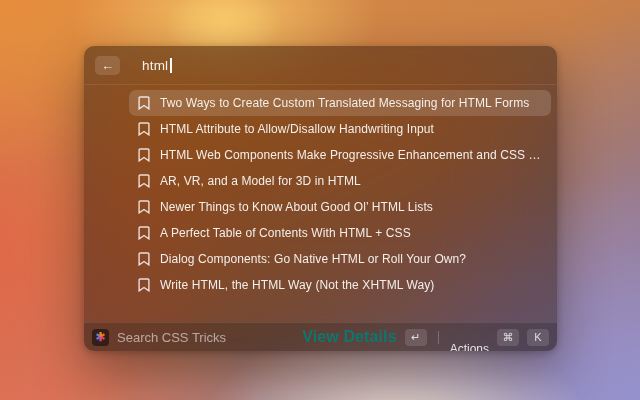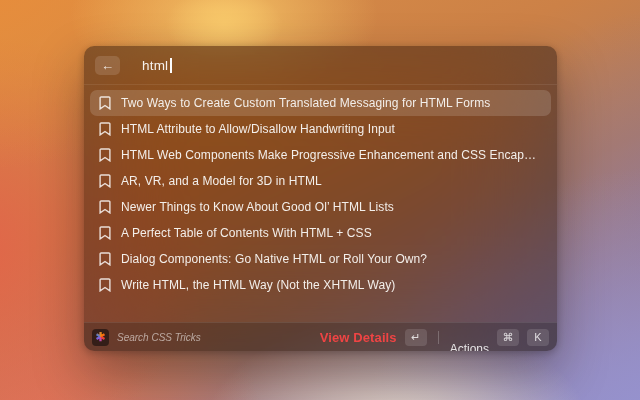--- a/index.html
+++ b/index.html
@@ -53,21 +53,21 @@
   .query-text { color: #f6f1ec; font-size: 13.5px; letter-spacing: 0.2px; padding-left: 12px; }
   .caret { width: 1.5px; height: 15px; background: #fdfdfd; margin-left: 2px; }
 
   
   .results {
     flex: 1 1 auto; padding: 5px 6px 4px 6px;
     display: flex; flex-direction: column; overflow: hidden;
   }
   .row {
     height: 26px; flex: 0 0 26px; border-radius: 7px;
-    display: flex; align-items: center; gap: 10px; padding: 0 9px;
+    display: flex; align-items: center; gap: 10px; padding: 0 9px; margin-left: 39px;
   }
   .row.selected { background: rgba(255,255,255,0.15); }
   .row .bm-icon { flex: 0 0 auto; display: flex; }
   .row .bm-icon svg { stroke: rgba(255,255,255,0.82); fill: none; stroke-width: 1.4; }
   .row .title {
     color: #f3efeb; font-size: 12px; letter-spacing: 0.1px;
     white-space: nowrap; overflow: hidden; text-overflow: ellipsis;
   }
 
   
@@ -85,23 +85,23 @@
   }
   .logo-star {
     font-size: 12px; line-height: 1; color: #ff6a2a; font-weight: bold;
   }
   @supports ((-webkit-background-clip: text) or (background-clip: text)) {
     .logo-star {
       background: conic-gradient(from 20deg, #ff8a00, #f1402e, #b14fd8, #4f7bdc, #ff8a00);
       -webkit-background-clip: text; background-clip: text; color: transparent;
     }
   }
-  .footer-app { color: rgba(255,255,255,0.55); font-size: 10px; font-style: italic; }
+  .footer-app { color: rgba(255,255,255,0.55); font-size: 13px; }
   .footer-spacer { flex: 1 1 auto; }
-  .primary-action { color: #ef4444; font-size: 13px; font-weight: 700; letter-spacing: 0.1px; }
+  .primary-action { color: #0f766e; font-size: 16px; font-weight: 700; letter-spacing: 0.1px; }
   .key-badge {
     min-width: 12px; height: 17px; padding: 0 5px; border-radius: 4px;
     background: rgba(255,255,255,0.13); color: rgba(255,255,255,0.78);
     font-size: 11px; display: flex; align-items: center; justify-content: center;
   }
   .vsep { width: 1px; height: 13px; background: rgba(255,255,255,0.22); margin: 0 3px; }
   .secondary-action { color: rgba(255,255,255,0.85); font-size: 12px; margin-top: 24px; }
 </style>
 </head>
 <body>

